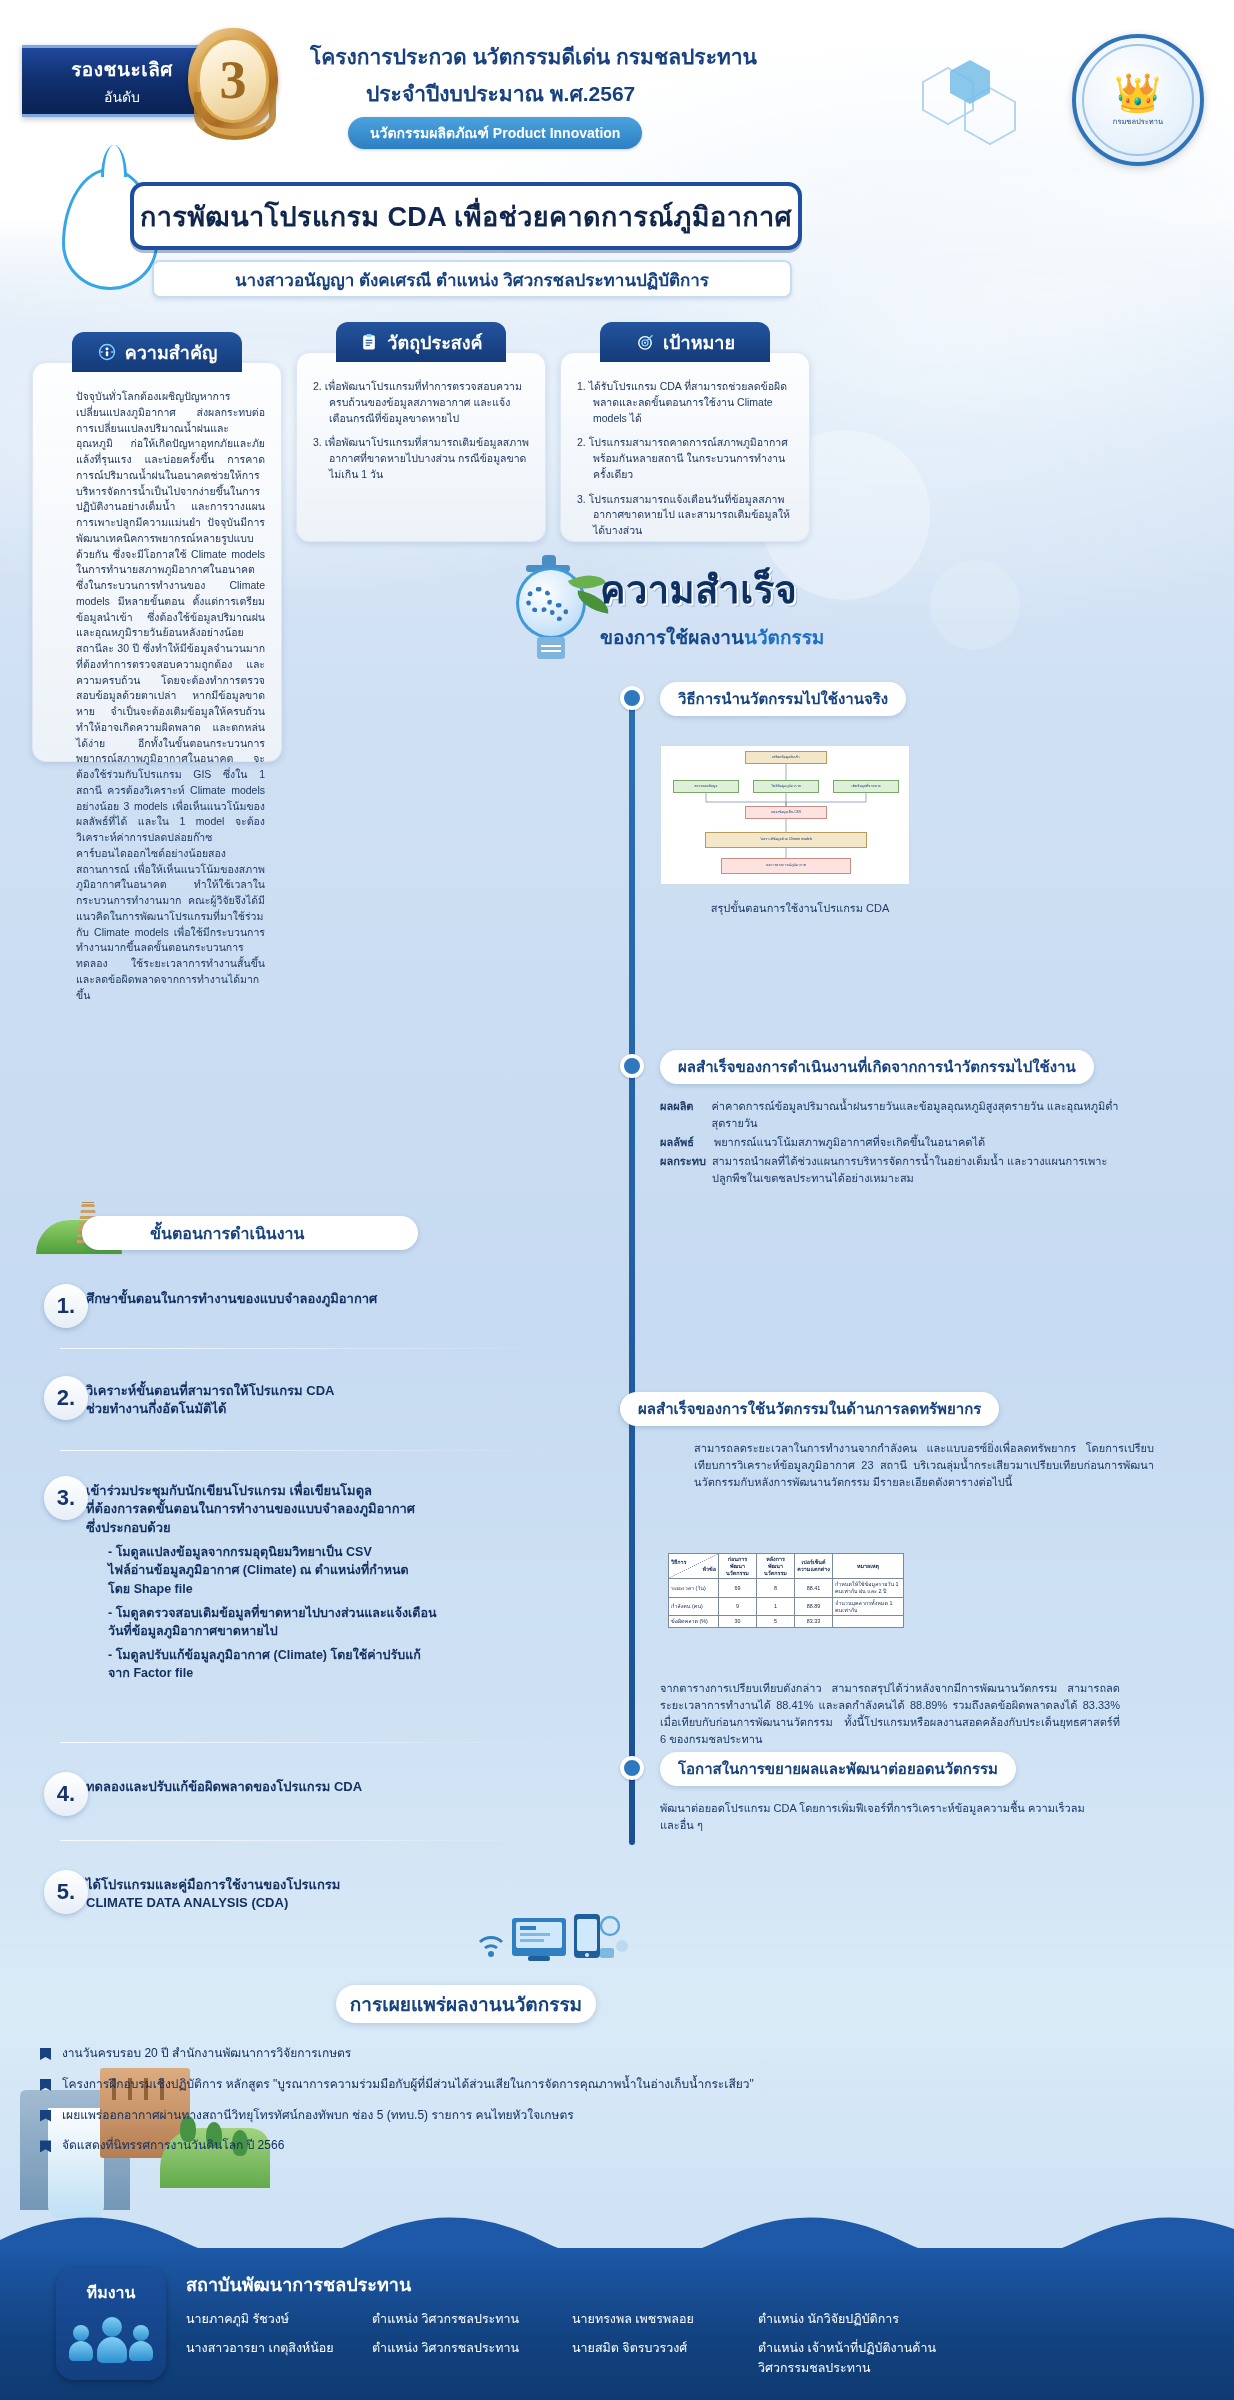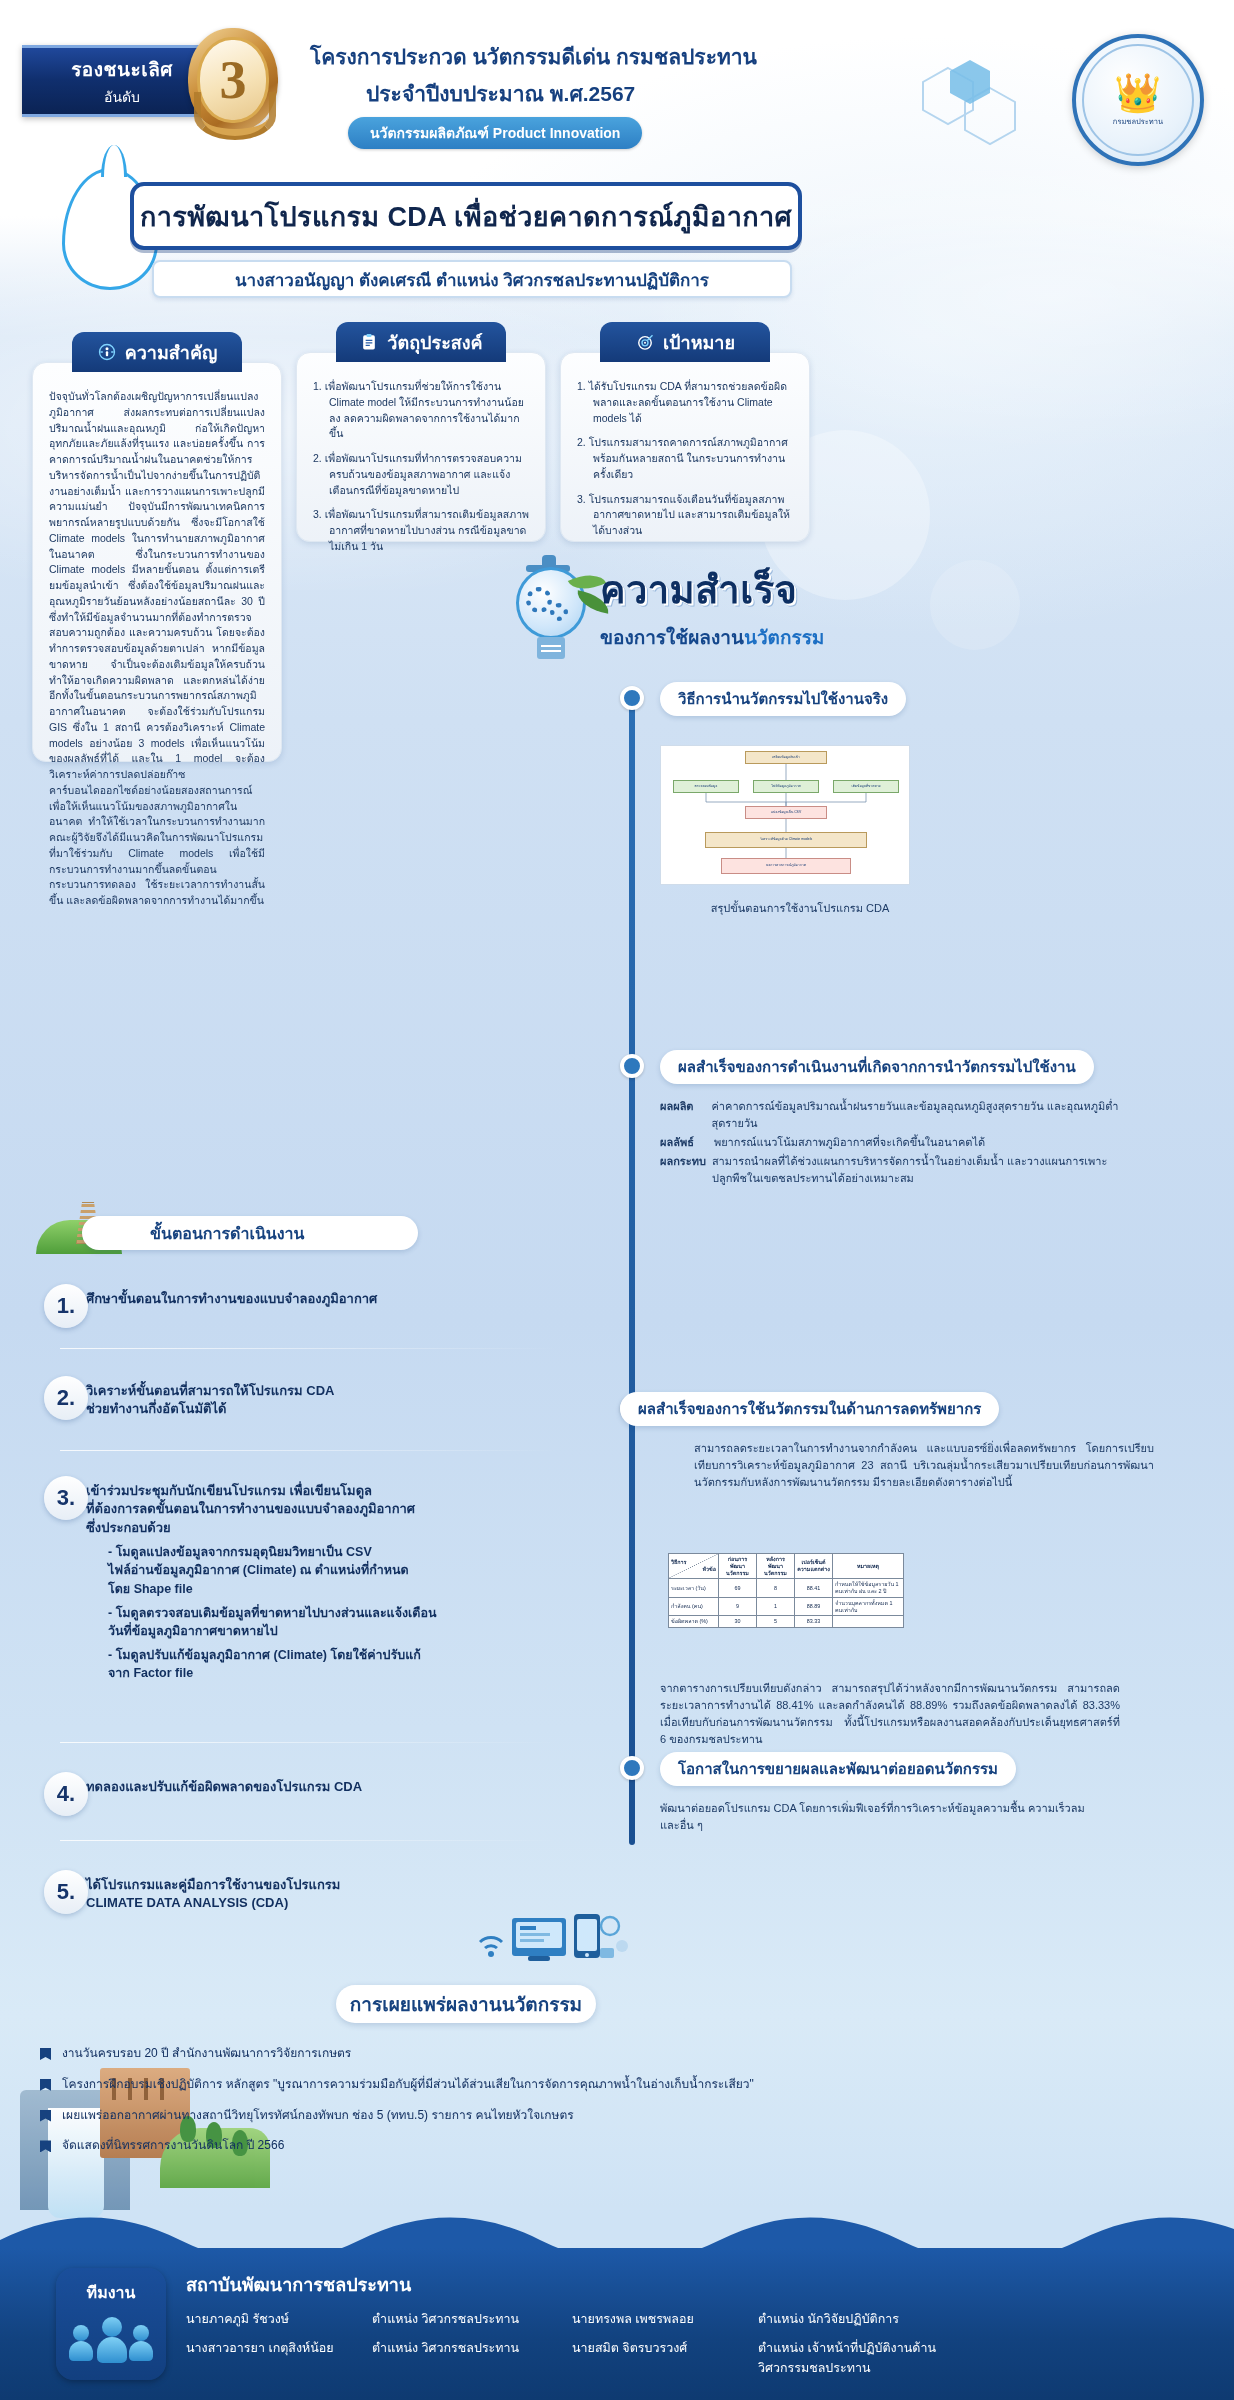--- a/index.html
+++ b/index.html
@@ -120,21 +120,21 @@
     display:flex;align-items:center;justify-content:center;gap:8px;
     font-size:18px;font-weight:bold;z-index:3;
   }
   .card .body{
     position:absolute;left:0;top:30px;width:100%;
     background:linear-gradient(180deg,#fdfeff,#edf2f8);
     border:1px solid #dfe8f2;border-radius:14px;
     box-shadow:0 2px 6px rgba(30,70,130,.15);
     padding:26px 16px 14px;
   }
-  .card .body p{font-size:10.5px;line-height:1.5;color:#1e3a63;text-align:justify;}
+  .card .body p{font-size:10.5px;line-height:1.5;color:#1e3a63;text-align:justify;margin-left:27px;}
   .card ol{list-style:none;}
   .card ol li{font-size:10.5px;line-height:1.5;color:#1e3a63;margin-bottom:9px;
     padding-left:16px;text-indent:-16px;}
   .cap-icon{width:20px;height:20px;display:inline-block;}
 
   
   .success-wrap{position:absolute;left:470px;top:555px;width:400px;height:130px;}
   .success-bulb{position:absolute;left:26px;top:8px;width:110px;height:110px;}
   .bulb-glass{position:absolute;left:20px;top:4px;width:70px;height:72px;border-radius:50%;
     background:radial-gradient(circle at 38% 34%,#ffffff,#cfe6fa 60%,#a7d0f0);border:3px solid #3e9ad8;}
@@ -334,21 +334,20 @@
   <div class="cap">
     <svg class="cap-icon" viewBox="0 0 24 24">
       <rect x="5" y="4" width="14" height="17" rx="2" fill="#ffffff"></rect>
       <rect x="9" y="2.5" width="6" height="3.4" rx="1" fill="#7fd3ff"></rect>
       <path d="M8 10h8M8 13h8M8 16h5" stroke="#2b5fa8" stroke-width="1.4"></path>
     </svg>
     <span>วัตถุประสงค์</span>
   </div>
   <div class="body" style="height:190px;">
     <ol>
-      <li>1. เพื่อพัฒนาโปรแกรมที่ช่วยให้การใช้งาน Climate model ให้มีกระบวนการทำงานน้อยลง ลดความผิดพลาดจากการใช้งานได้มากขึ้น</li>
       <li>2. เพื่อพัฒนาโปรแกรมที่ทำการตรวจสอบความครบถ้วนของข้อมูลสภาพอากาศ และแจ้งเตือนกรณีที่ข้อมูลขาดหายไป</li>
       <li>3. เพื่อพัฒนาโปรแกรมที่สามารถเติมข้อมูลสภาพอากาศที่ขาดหายไปบางส่วน กรณีข้อมูลขาดไม่เกิน 1 วัน</li>
     </ol>
   </div>
 </div>
 
 <div class="card" style="left:560px;top:322px;width:250px;height:220px;">
   <div class="cap">
     <svg class="cap-icon" viewBox="0 0 24 24">
       <circle cx="12" cy="13" r="7.5" fill="none" stroke="#ffffff" stroke-width="1.7"></circle>

